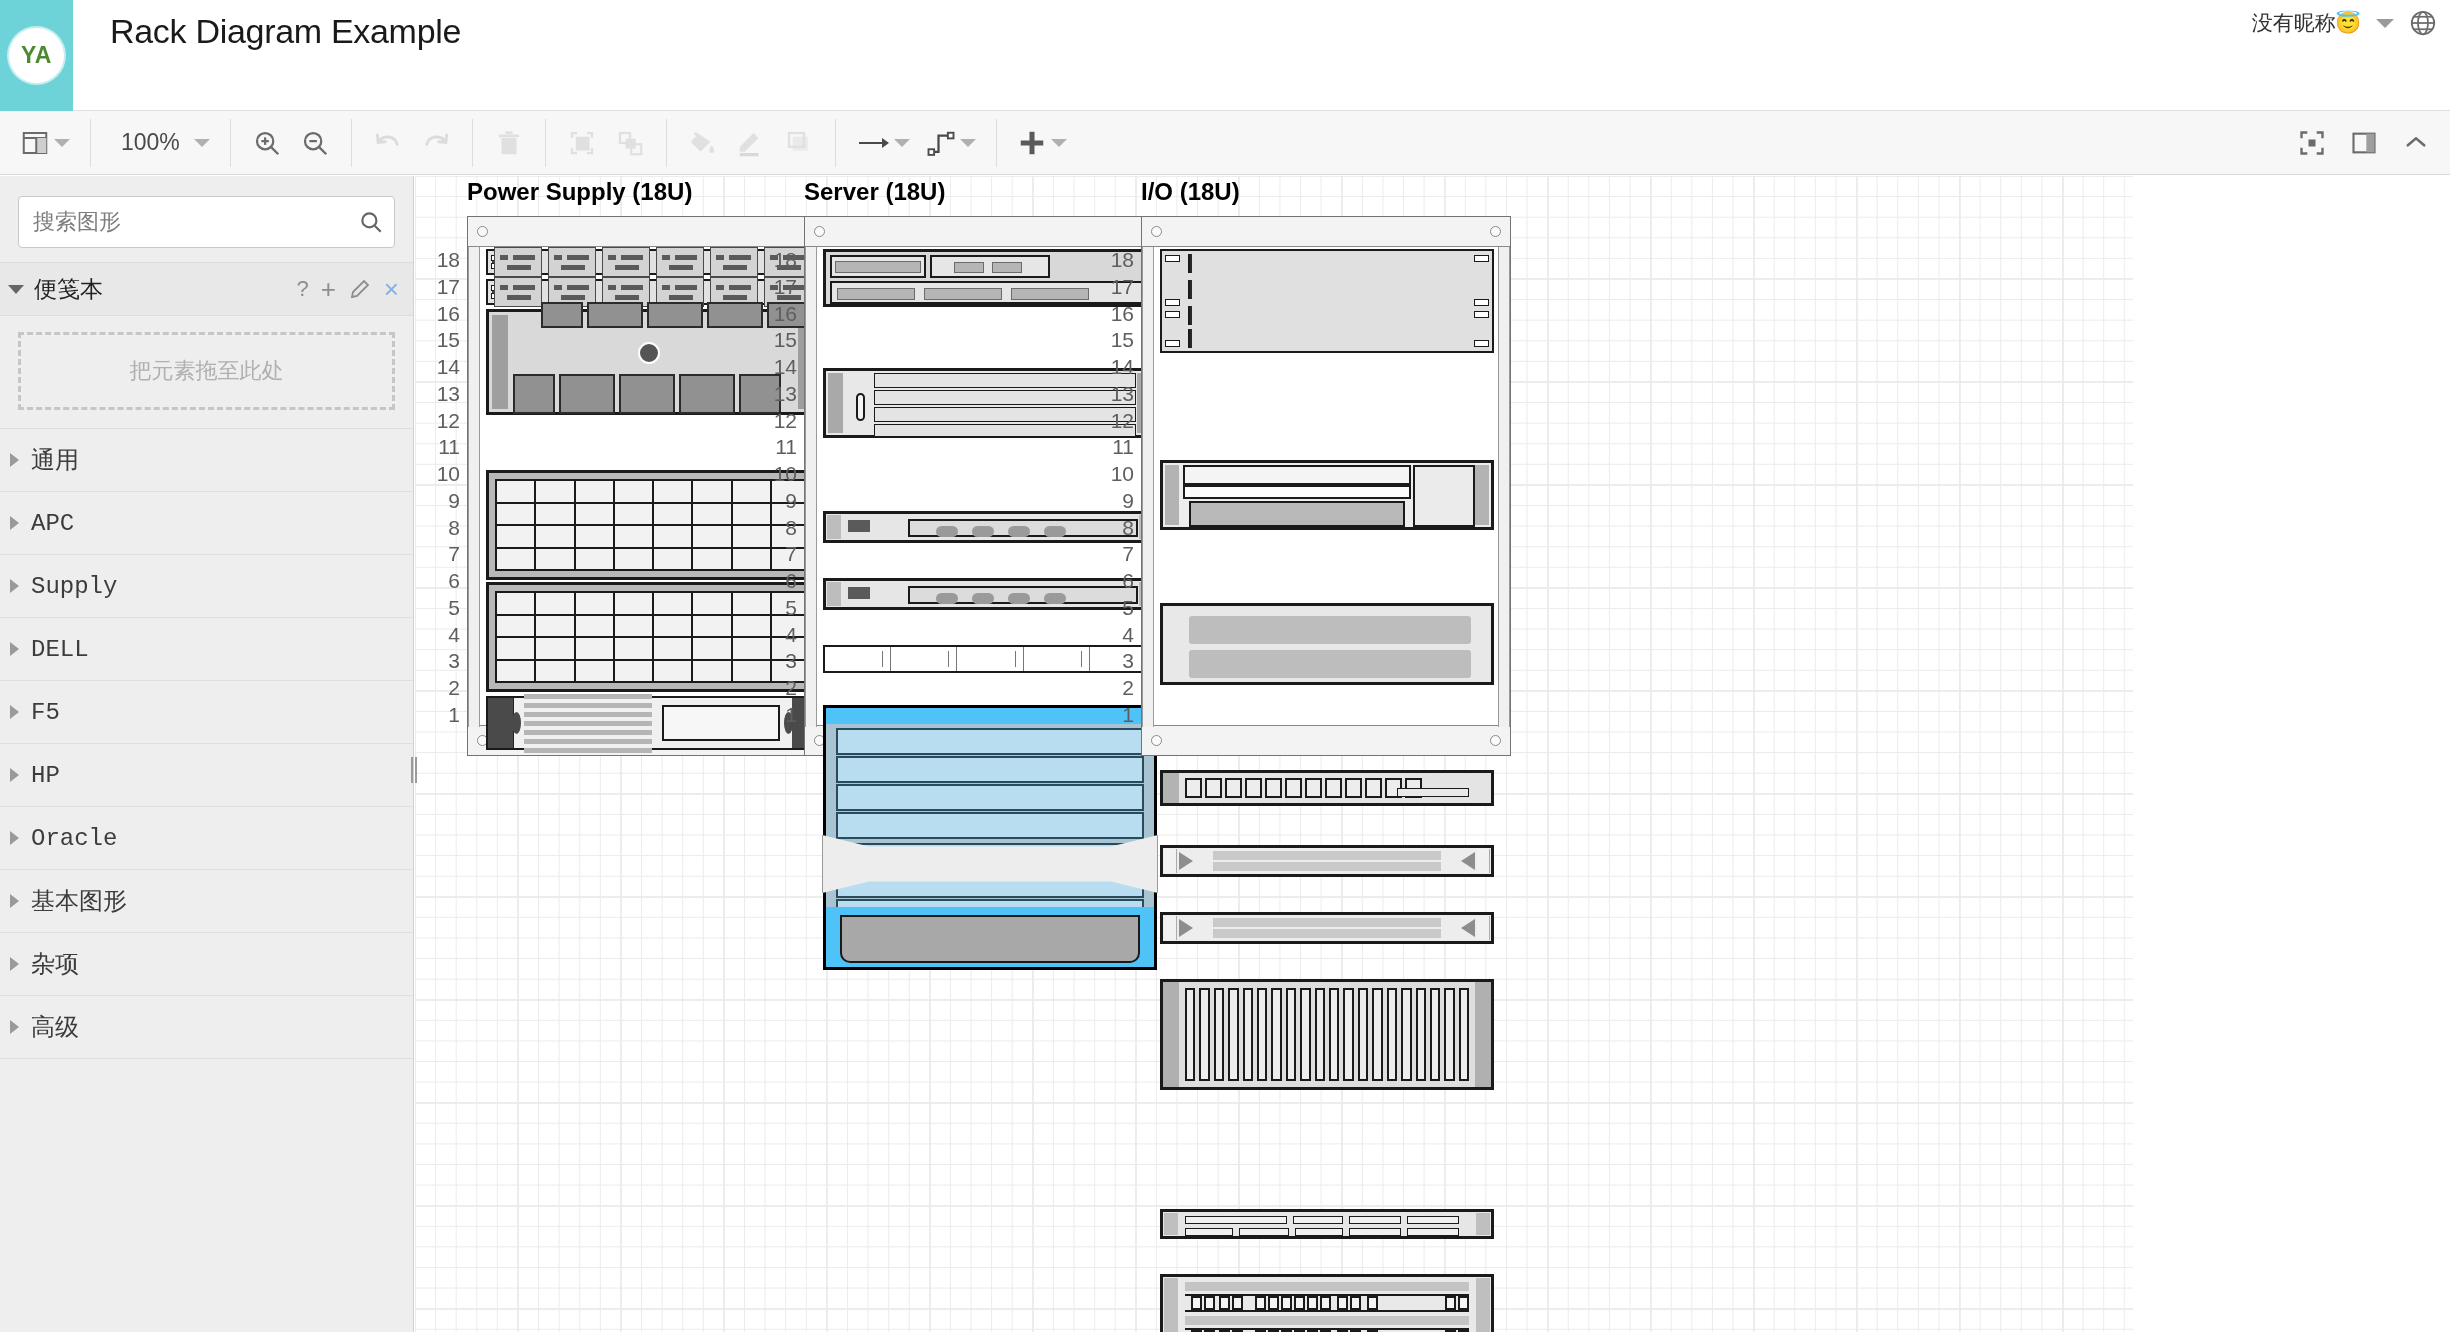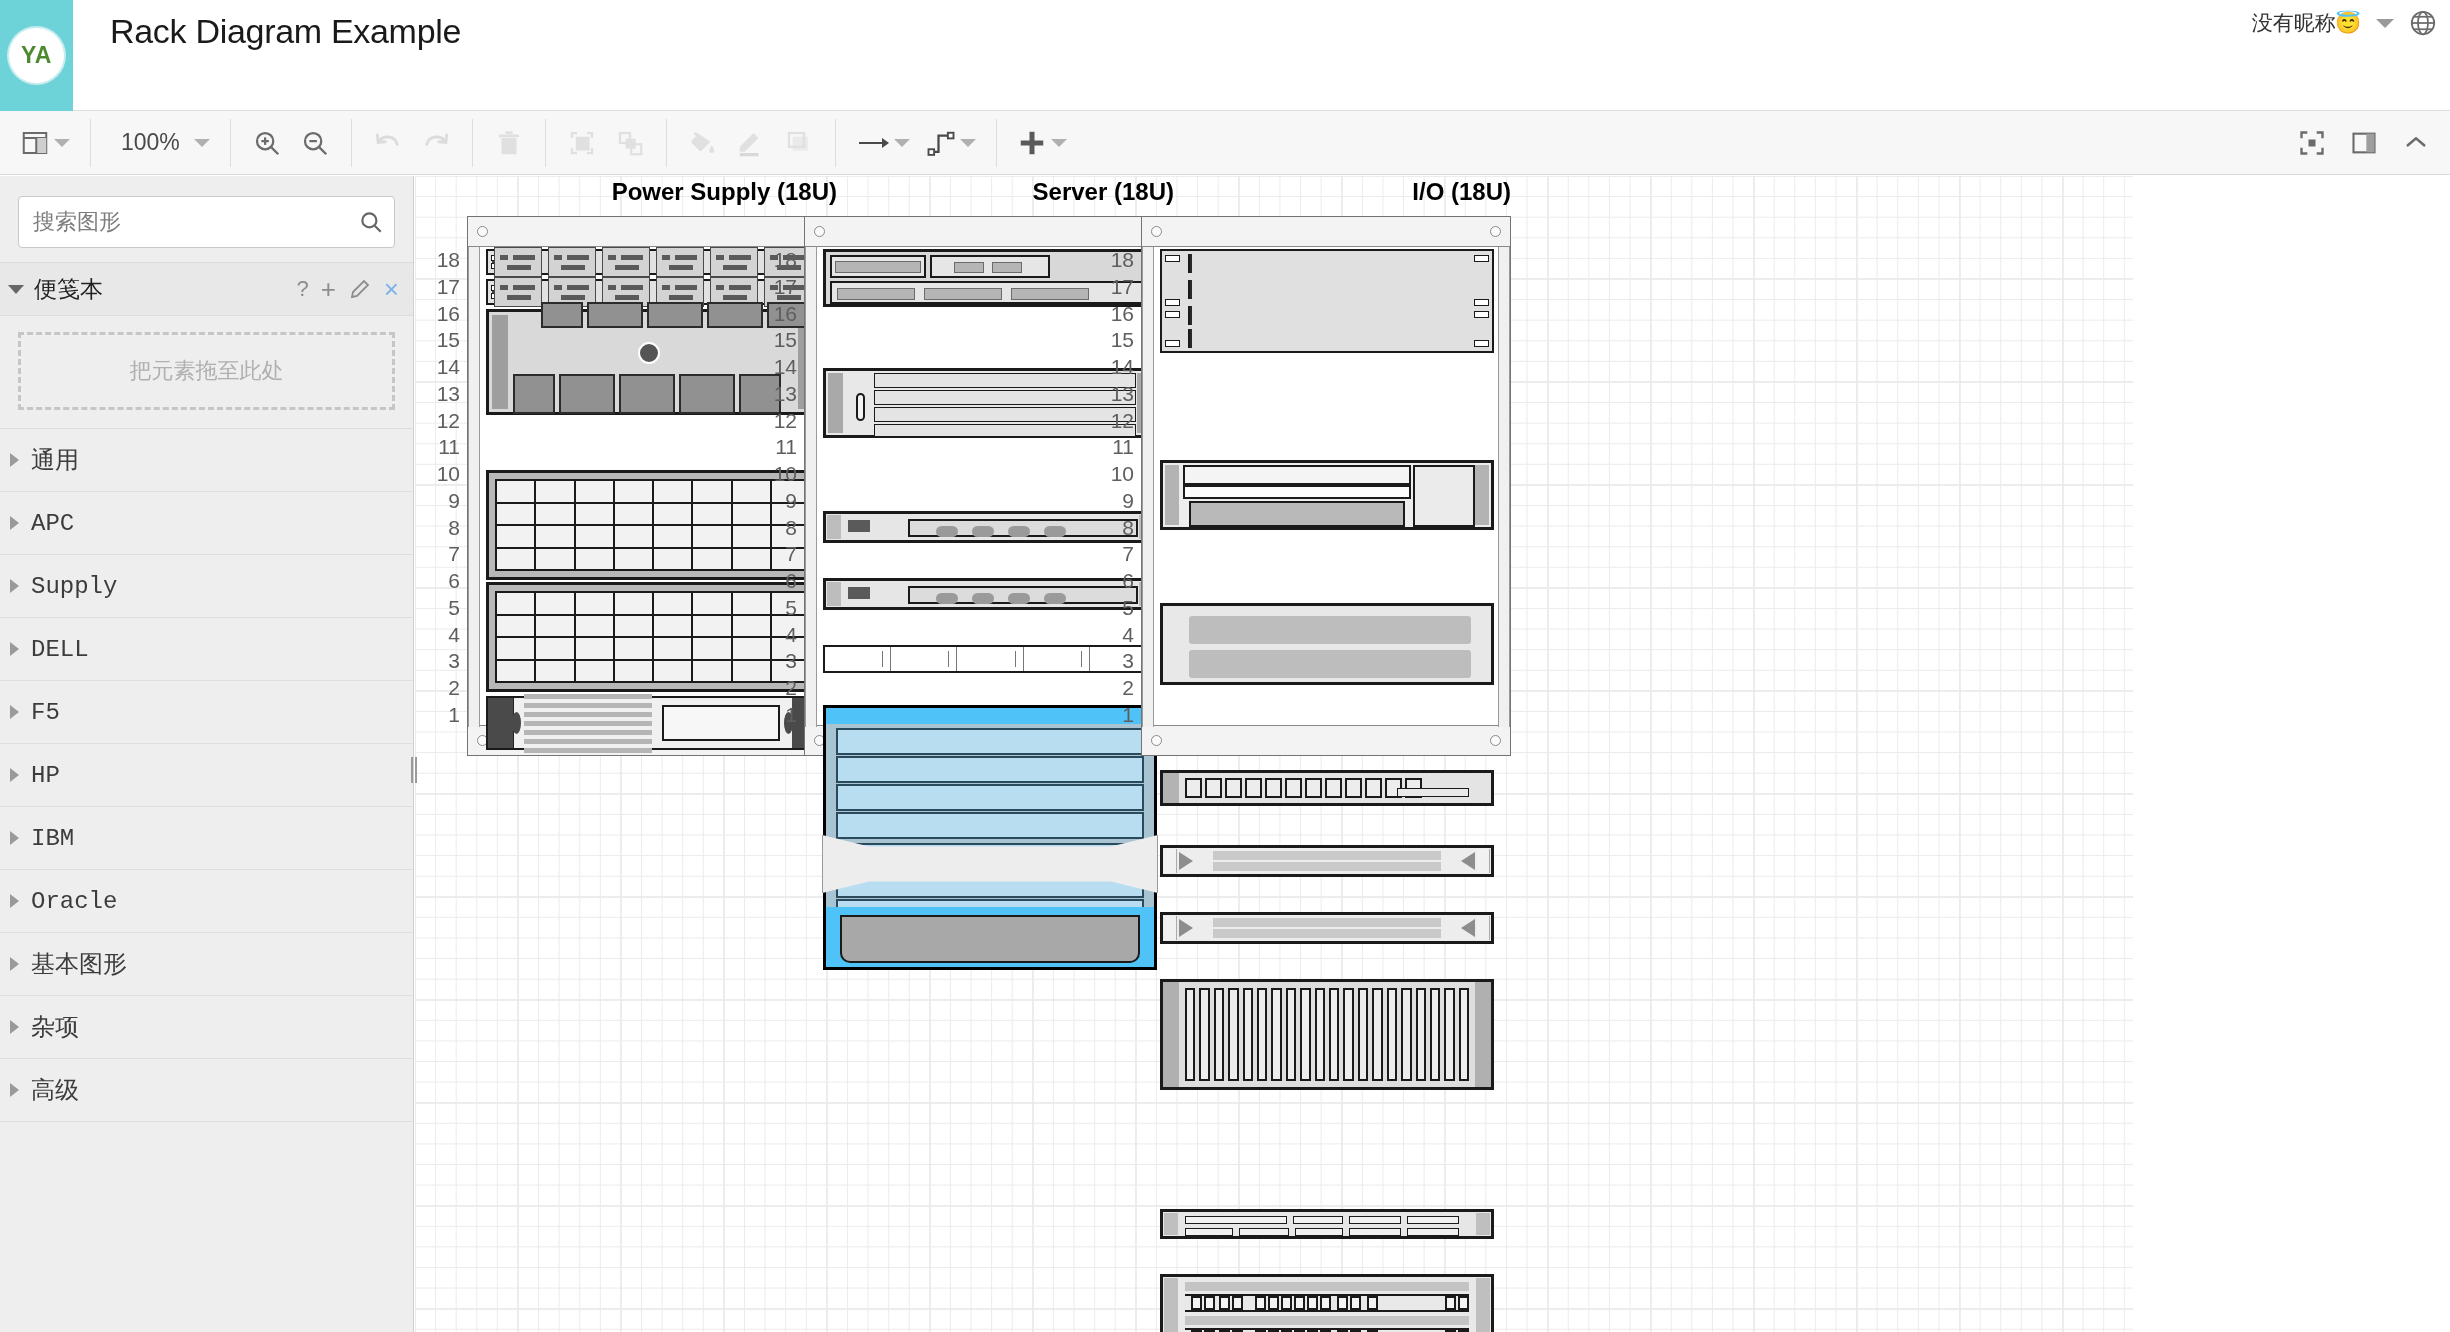--- a/index.html
+++ b/index.html
@@ -193,21 +193,21 @@
   }
   .canvas-white-right {
     position: absolute; left: 1718px; top: 0; width: 317px; height: 1156px;
     background: #ffffff;
   }
 
   
   .rack { position: absolute; }
   .rack-title {
     position: absolute; left: 0; width: 100%;
-    text-align: right; font-size: 24px; font-weight: bold; color: #000;
+    text-align: left; font-size: 24px; font-weight: bold; color: #000;
     top: -38px; white-space: nowrap;
   }
   .rack-frame {
     position: absolute; left: 0; top: 0;
     border: 1px solid #737373;
     background: #ffffff;
   }
   .rack-cap {
     position: absolute; left: 0; width: 100%; height: 30px;
     background: #f3f3f3; border-bottom: 1px solid #888;
@@ -619,24 +619,20 @@
         <span class="tri-right"></span>
         <span class="cat-label">DELL</span>
       </div>
       <div class="cat-item">
         <span class="tri-right"></span>
         <span class="cat-label">F5</span>
       </div>
       <div class="cat-item">
         <span class="tri-right"></span>
         <span class="cat-label">HP</span>
-      </div>
-      <div class="cat-item">
-        <span class="tri-right"></span>
-        <span class="cat-label">IBM</span>
       </div>
       <div class="cat-item">
         <span class="tri-right"></span>
         <span class="cat-label">Oracle</span>
       </div>
       <div class="cat-item">
         <span class="tri-right"></span>
         <span class="cat-label">基本图形</span>
       </div>
       <div class="cat-item">

